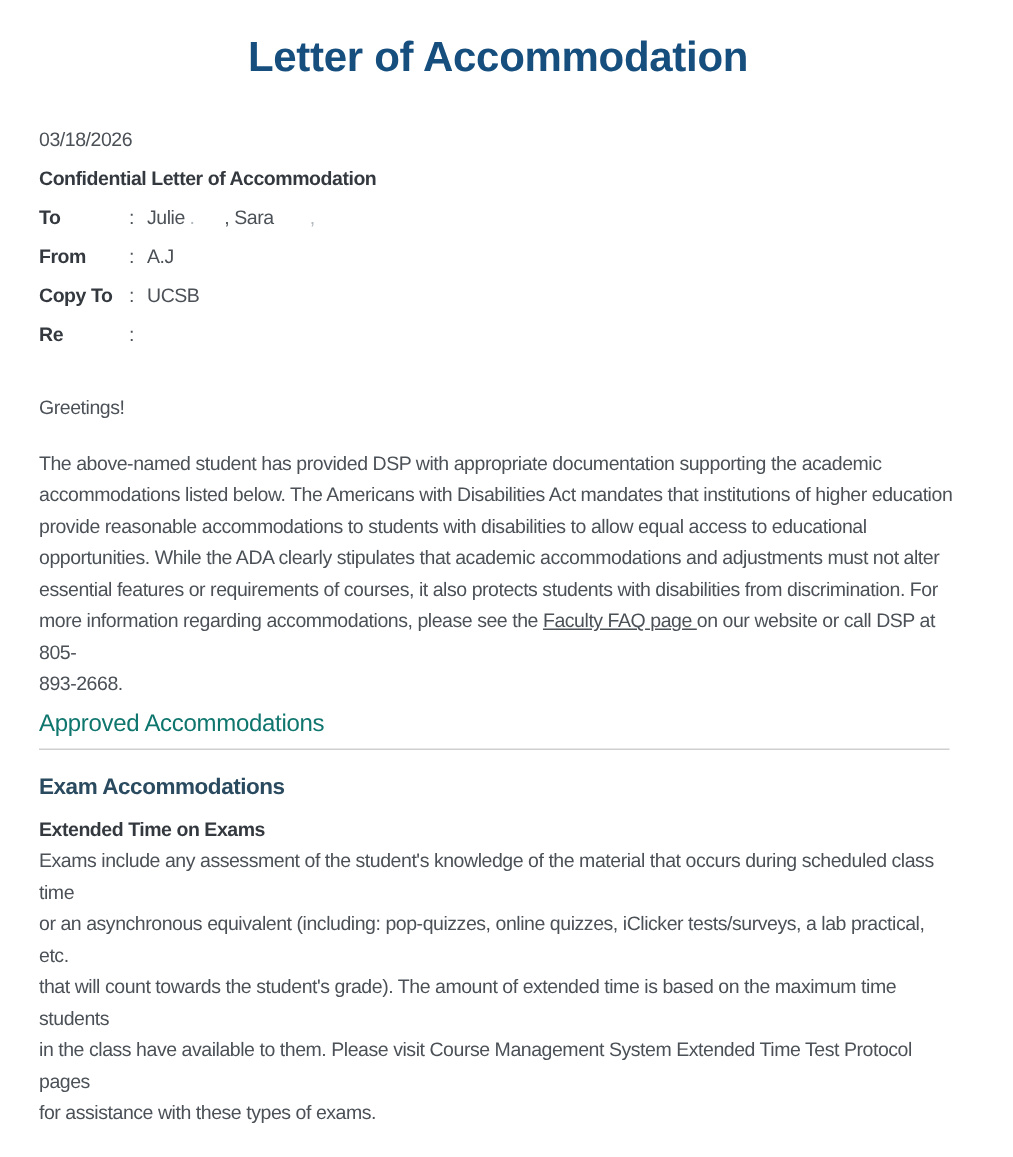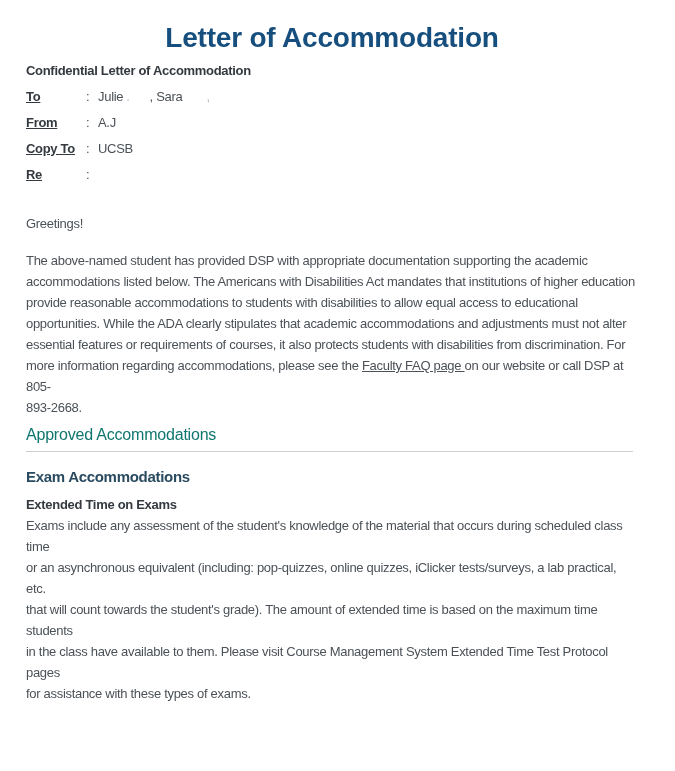--- a/index.html
+++ b/index.html
@@ -13,21 +13,21 @@
   .page{width:612px;margin:0 0 0 26px;}
   .title{
     margin:0;padding-top:24px;
     font-size:28px;line-height:28px;font-weight:bold;
     color:#164e7e;text-align:center;letter-spacing:-0.2px;
   }
   .date{margin-top:33px;line-height:15px;}
   .conf{margin-top:11px;line-height:15px;font-weight:bold;color:#34393f;}
   .meta{margin-top:12px;}
   .mrow{display:flex;line-height:14px;margin-bottom:12px;}
-  .mlabel{width:60px;font-weight:bold;color:#34393f;flex:0 0 auto;text-decoration:underline;}
+  .mlabel{width:60px;font-weight:bold;color:#34393f;flex:0 0 auto;}
   .mcolon{width:12px;flex:0 0 auto;}
   .mvalue{white-space:nowrap;}
   .faint{color:#b3b8bd;}
   .sp3{margin-left:3px;}
   .sp20{margin-left:20px;}
   .sp24{margin-left:24px;}
   .g22{margin-left:22px;}
   .g45{margin-left:45px;}
   .greet{margin:34px 0 0 0;line-height:15px;}
   .para{margin:0;line-height:21px;}
@@ -44,20 +44,21 @@
   .accom-list li{line-height:16px;}
   .exams{margin-top:2px;}
 </style>
 </head>
 <body>
 
 <div class="page">
 
   <h1 class="title">Letter of Accommodation</h1>
 
+  <div class="date">03/18/2026</div>
 
   <div class="conf">Confidential Letter of Accommodation</div>
 
   <div class="meta">
 
     <div class="mrow">
       <span class="mlabel">To</span>
       <span class="mcolon">:</span>
       <span class="mvalue">
         <span>Julie</span><span class="faint sp3">.</span><span class="sp20">, Sara</span><span class="faint sp24">,</span>

